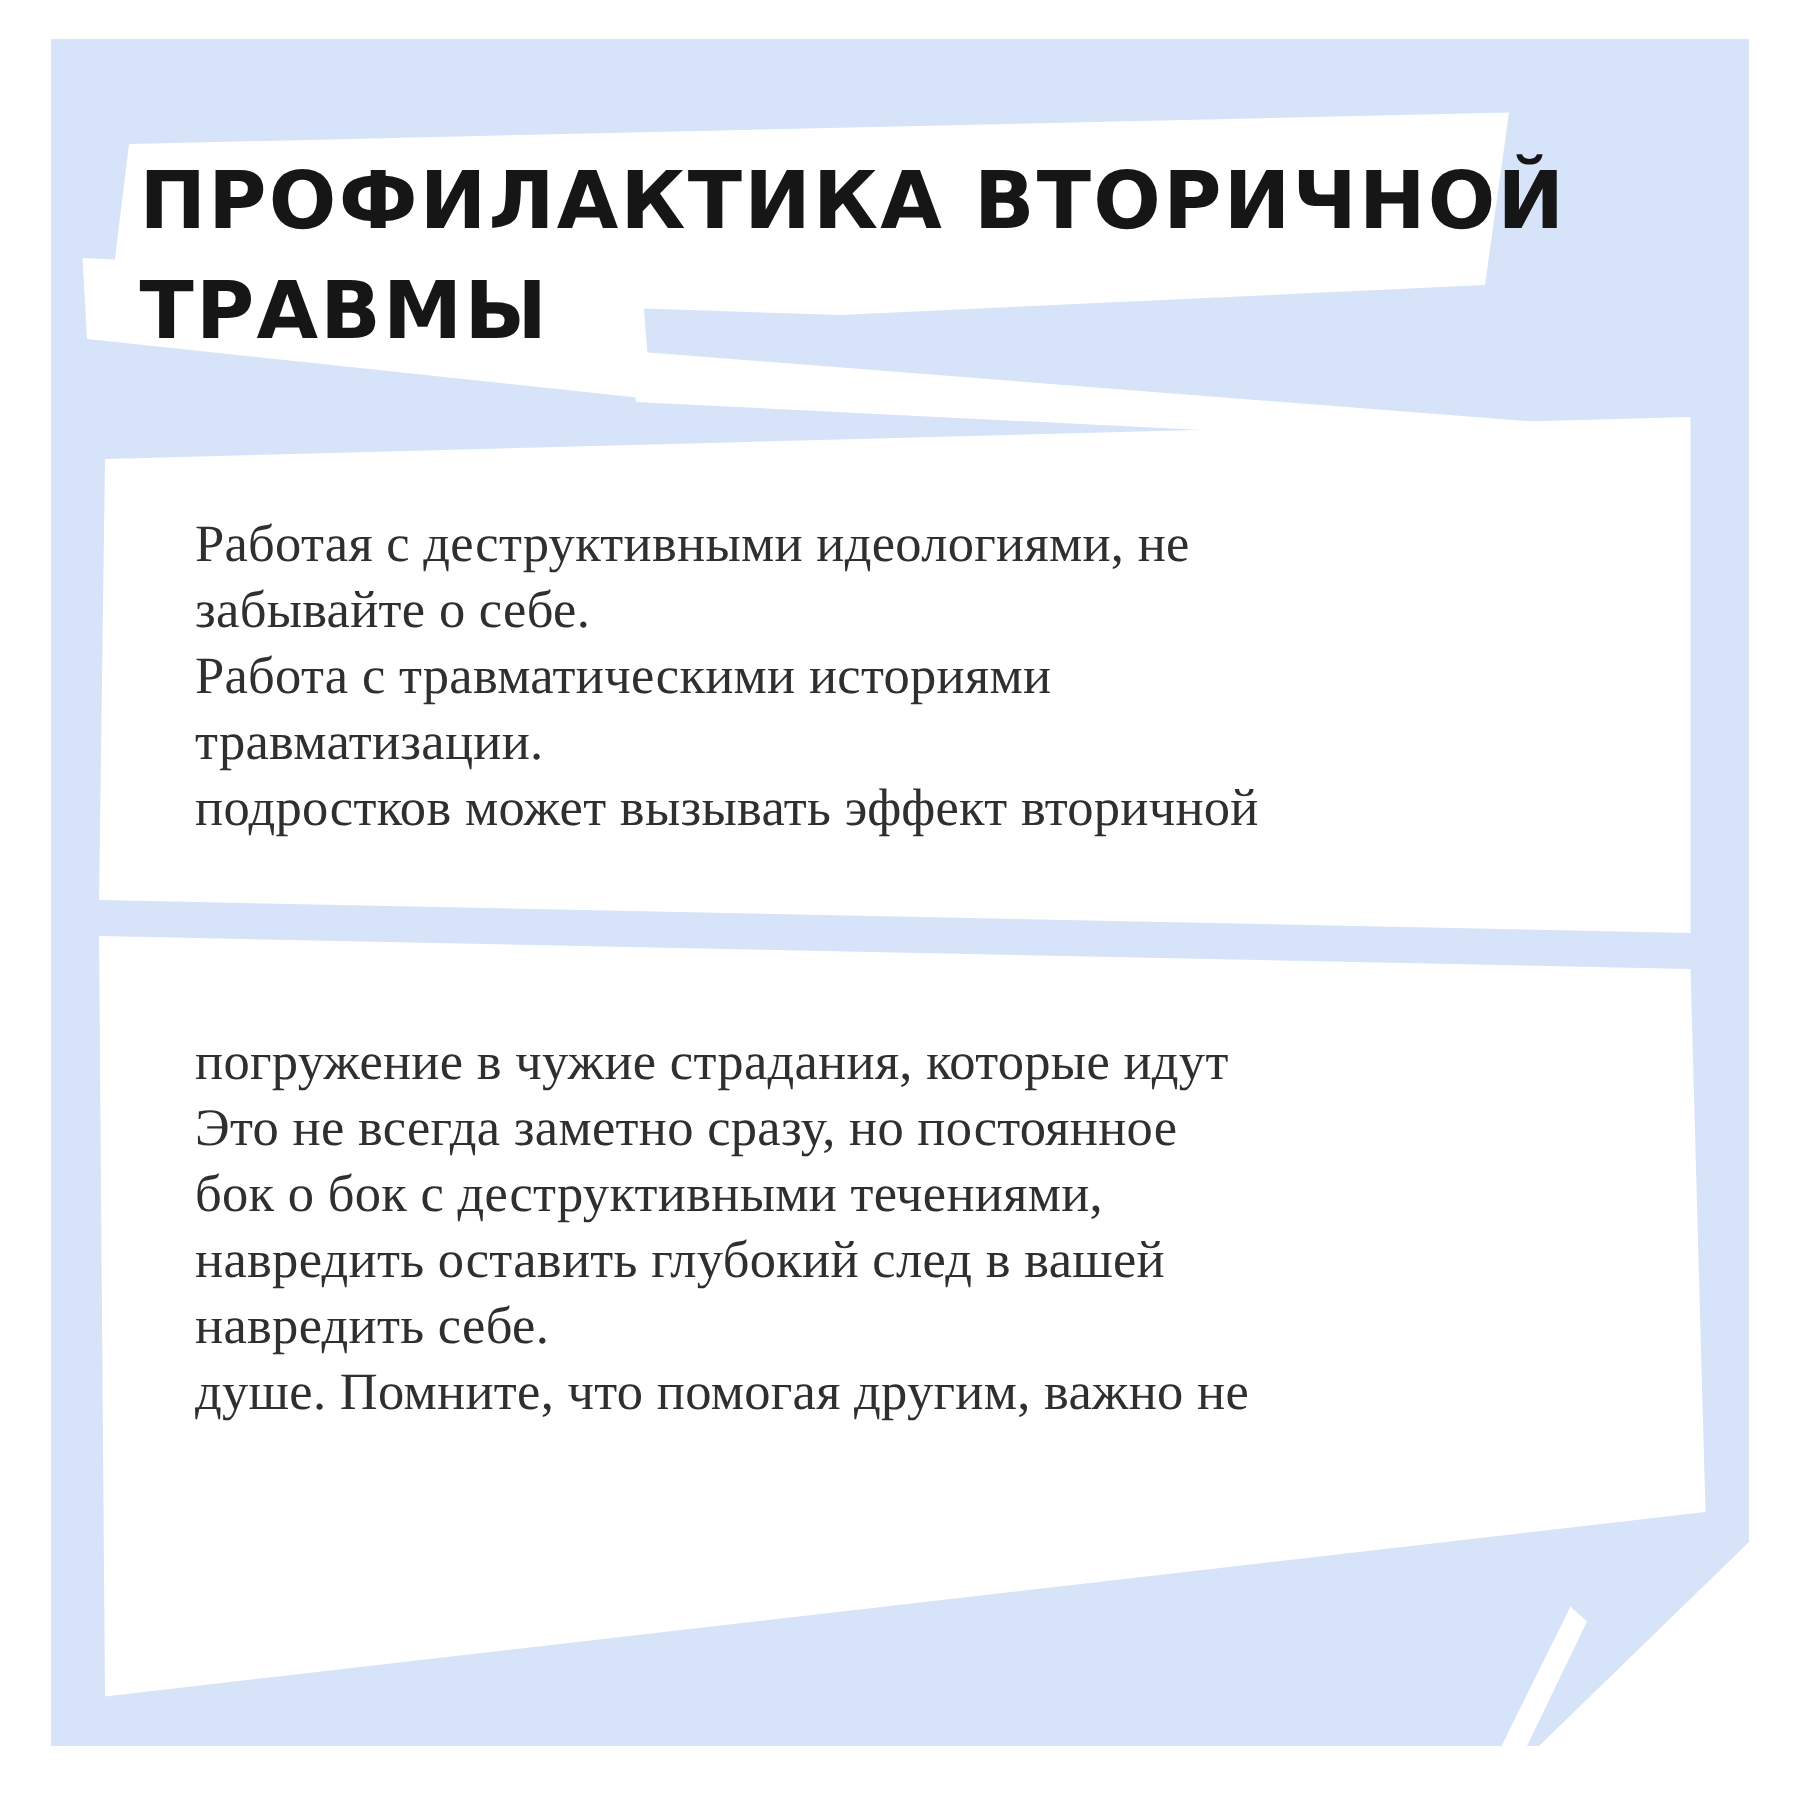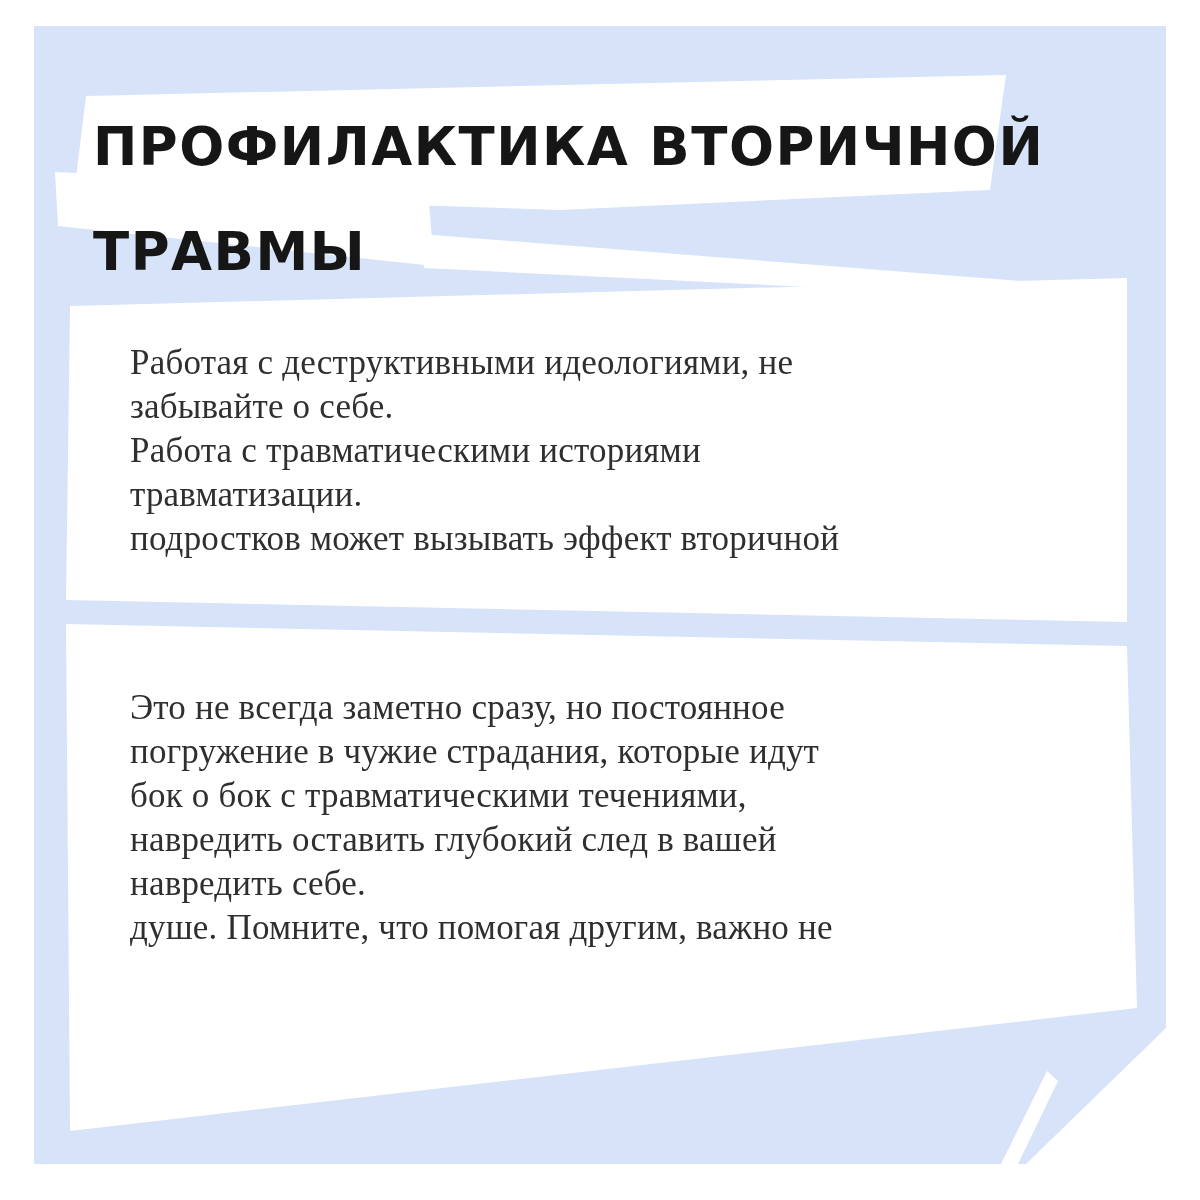--- a/index.html
+++ b/index.html
@@ -32,22 +32,22 @@
   .title-line {
     position: absolute;
     left: 0;
     white-space: nowrap;
     font-family: "DejaVu Sans", "Liberation Sans", sans-serif;
     font-weight: 800;
     font-size: 53px;
     letter-spacing: 1.5px;
     color: #161616;
   }
-  .title-line.l1 { top: 116px; text-align: center; }
-  .title-line.l2 { top: 177px; margin-top: 44px; }
+  .title-line.l1 { top: 104px; text-align: center; }
+  .title-line.l2 { top: 177px; }
   .para {
     position: absolute;
     left: 130px;
     z-index: 5;
     color: #2f2f2f;
   }
   .para .line {
     white-space: nowrap;
     font-size: 35px;
     line-height: 44px;
@@ -87,21 +87,21 @@
 
   <div class="para p1">
     <div class="line">Работая с деструктивными идеологиями, не</div>
     <div class="line">забывайте о себе.</div>
     <div class="line">Работа с травматическими историями</div>
     <div class="line">травматизации.</div>
     <div class="line">подростков может вызывать эффект вторичной</div>
   </div>
 
   <div class="para p2">
+    <div class="line">погружение в чужие страдания, которые идут</div>
     <div class="line">Это не всегда заметно сразу, но постоянное</div>
-    <div class="line">погружение в чужие страдания, которые идут</div>
-    <div class="line">бок о бок с травматическими течениями,</div>
+    <div class="line">бок о бок с деструктивными течениями,</div>
     <div class="line">навредить оставить глубокий след в вашей</div>
     <div class="line">навредить себе.</div>
     <div class="line">душе. Помните, что помогая другим, важно не</div>
   </div>
 
 </div>
 
 </body></html>

